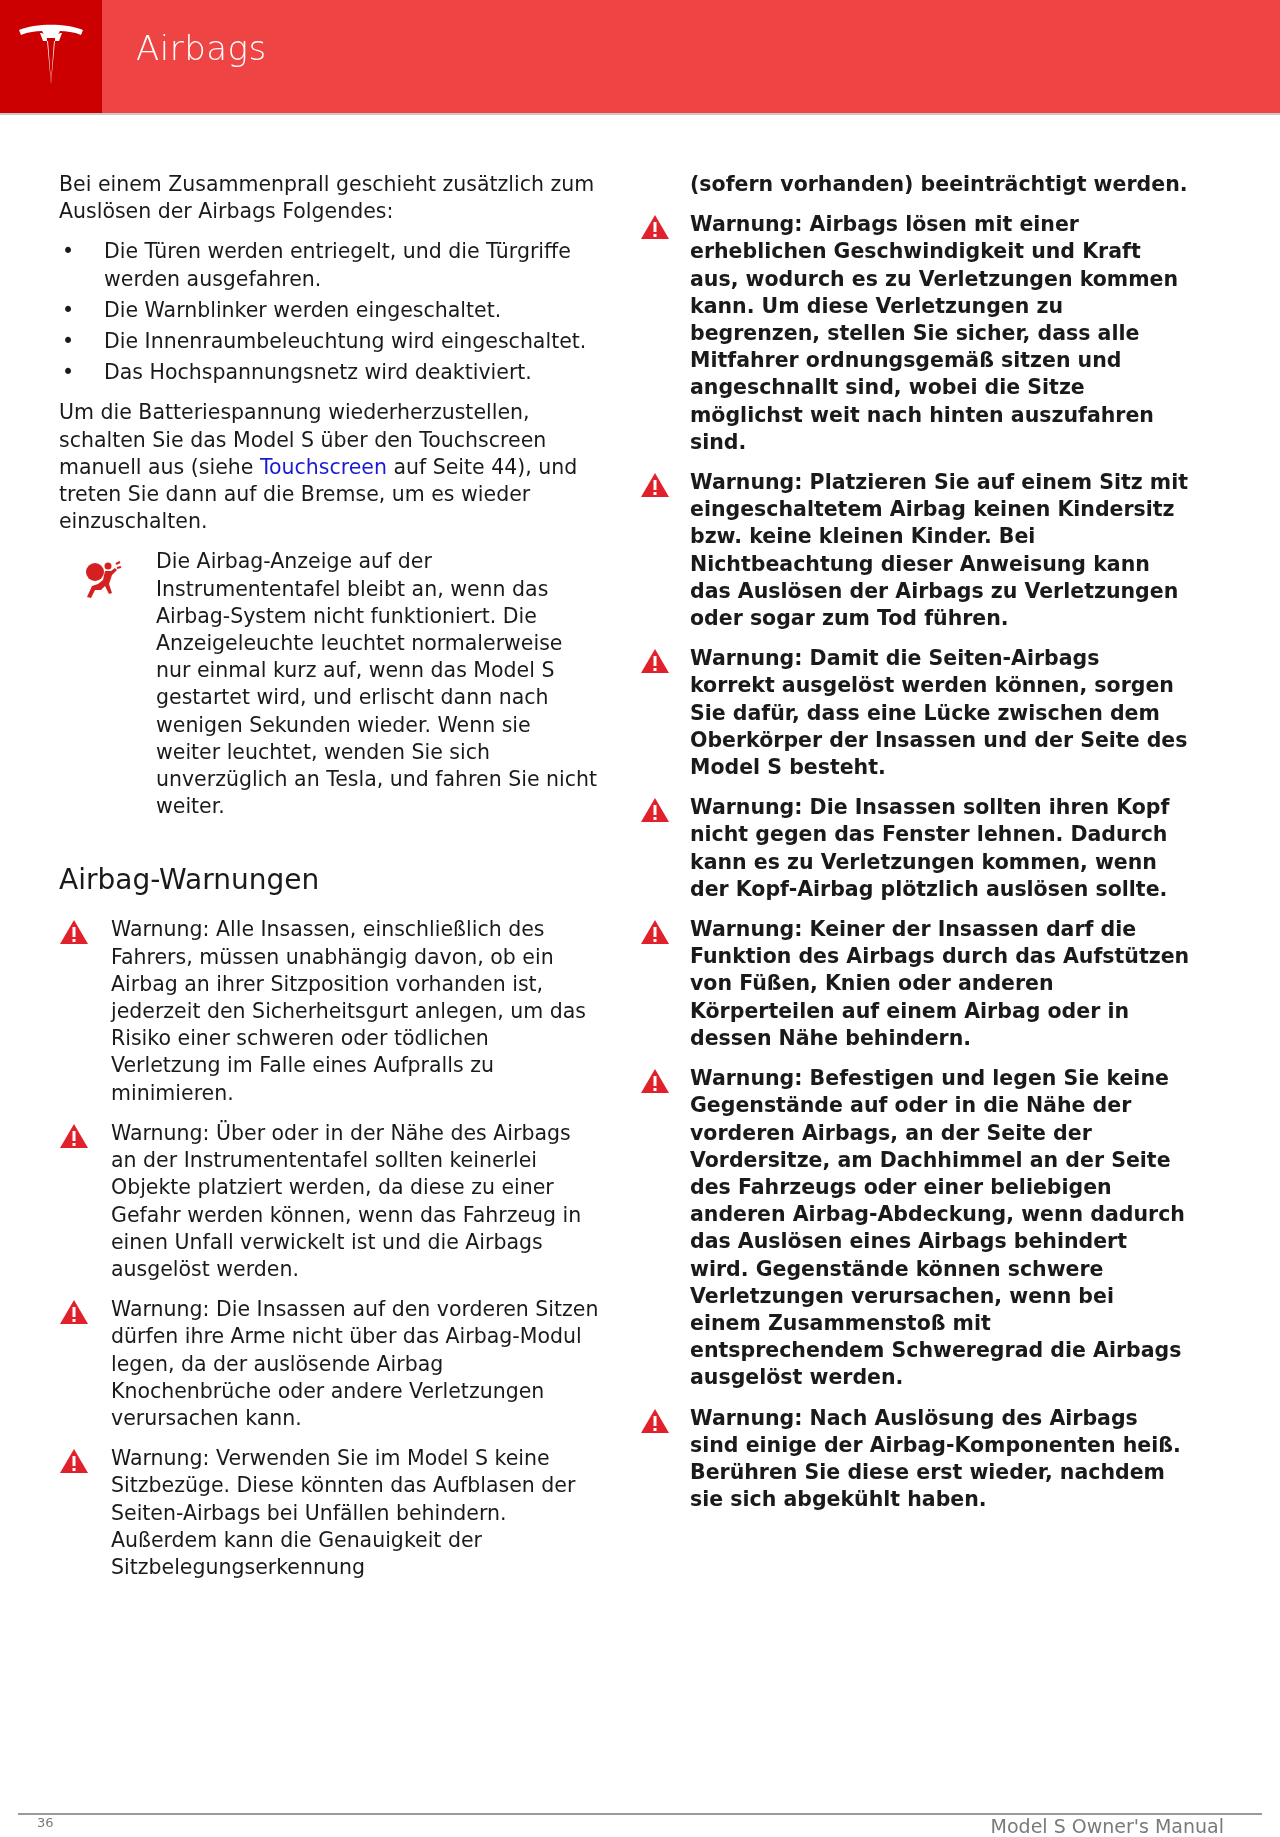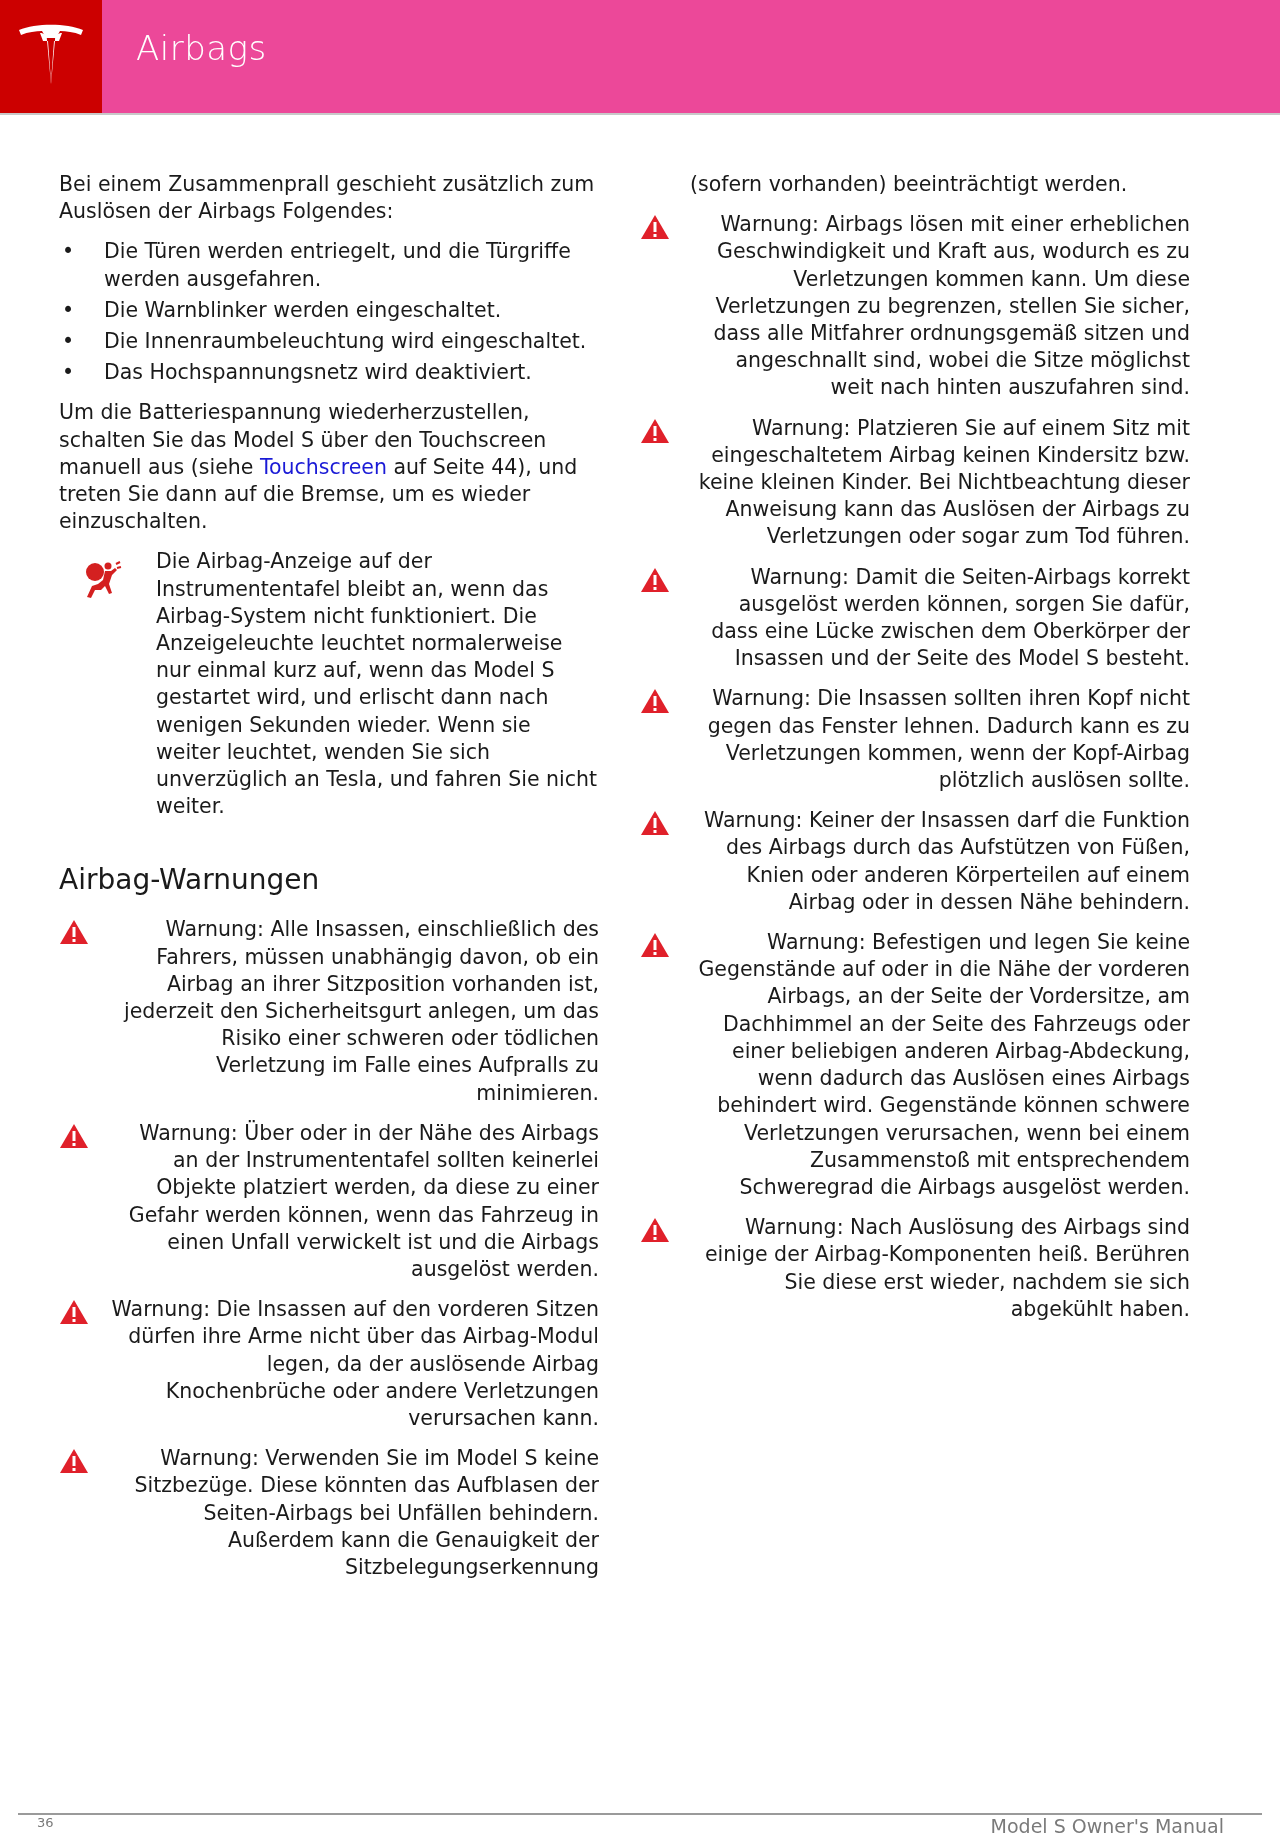--- a/index.html
+++ b/index.html
@@ -1,35 +1,35 @@
 <!DOCTYPE html>
 <html><head>
 <meta charset="utf-8">
 <style>
   html, body { margin: 0; padding: 0; background: #ffffff; }
   body { width: 1280px; height: 1837px; position: relative; overflow: hidden;
          font-family: "DejaVu Sans", "Liberation Sans", sans-serif; color: #1a1a1a; }
-  .header { position: absolute; left: 0; top: 0; width: 1280px; height: 113px; background: #ec4899;
+  .header { position: absolute; left: 0; top: 0; width: 1280px; height: 113px; background: #ef4444;
             border-bottom: 2px solid #c8c8c8; }
   .logo-box { position: absolute; left: 0; top: 0; width: 102px; height: 113px; background: #cc0000; }
   .logo-box svg { position: absolute; left: 16px; top: 22px; }
   .page-title { position: absolute; left: 136px; top: 28px; font-size: 34px; color: #ffffff; font-weight: 300;
                 letter-spacing: 0.5px; }
   .col { position: absolute; top: 171px; font-size: 20.5px; line-height: 27.2px; }
   .col-left { left: 59px; width: 540px; }
-  .col-right { left: 690px; width: 500px; }
+  .col-right { left: 690px; width: 500px; font-weight: bold; }
   p { margin: 0 0 13px 0; }
   ul.bullets { list-style: none; margin: 0 0 13px 0; padding: 0; }
   ul.bullets li { position: relative; padding-left: 45px; margin-bottom: 4px; }
   ul.bullets li .bullet { position: absolute; left: 3px; top: 0; }
   .link { color: #1a1ad6; cursor: pointer; }
   h2 { font-weight: 400; font-size: 28px; margin: 40px 0 20px 0; line-height: 32px; color: #1a1a1a; }
   .indicator { position: relative; padding-left: 97px; margin-bottom: 10px; }
   .indicator .ind-icon { position: absolute; left: 22px; top: 12px; }
-  .warning { position: relative; padding-left: 52px; margin-bottom: 13px; text-align: right; }
+  .warning { position: relative; padding-left: 52px; margin-bottom: 13px; }
   .col-right .warning { padding-left: 0; }
   .warning .warn-icon { position: absolute; left: 0; top: 3px; width: 30px; height: 26px; }
   .col-right .warning .warn-icon { left: -50px; }
   .footer-line { position: absolute; left: 18px; top: 1813px; width: 1244px; height: 2px; background: #9a9a9a; }
   .footer-page { position: absolute; left: 37px; top: 1815px; font-size: 13px; color: #7a7a7a; }
   .footer-title { position: absolute; right: 56px; top: 1815px; font-size: 19px; color: #7a7a7a; }
 </style>
 </head>
 <body>
 

